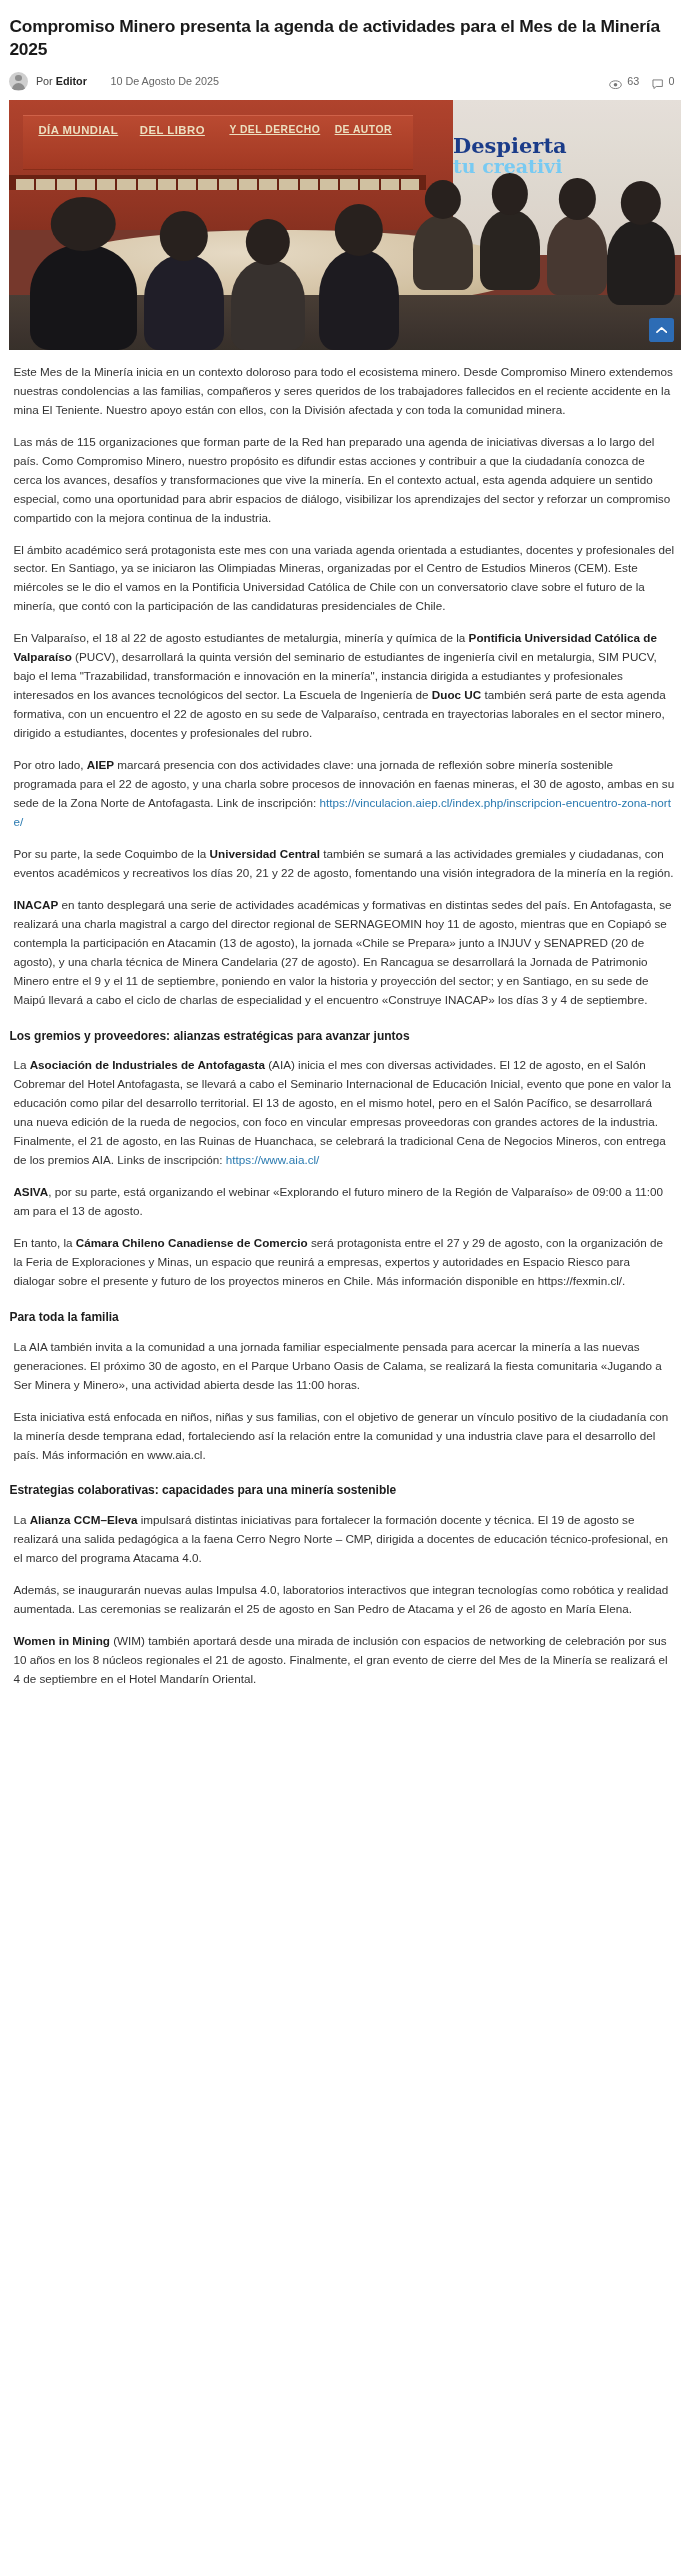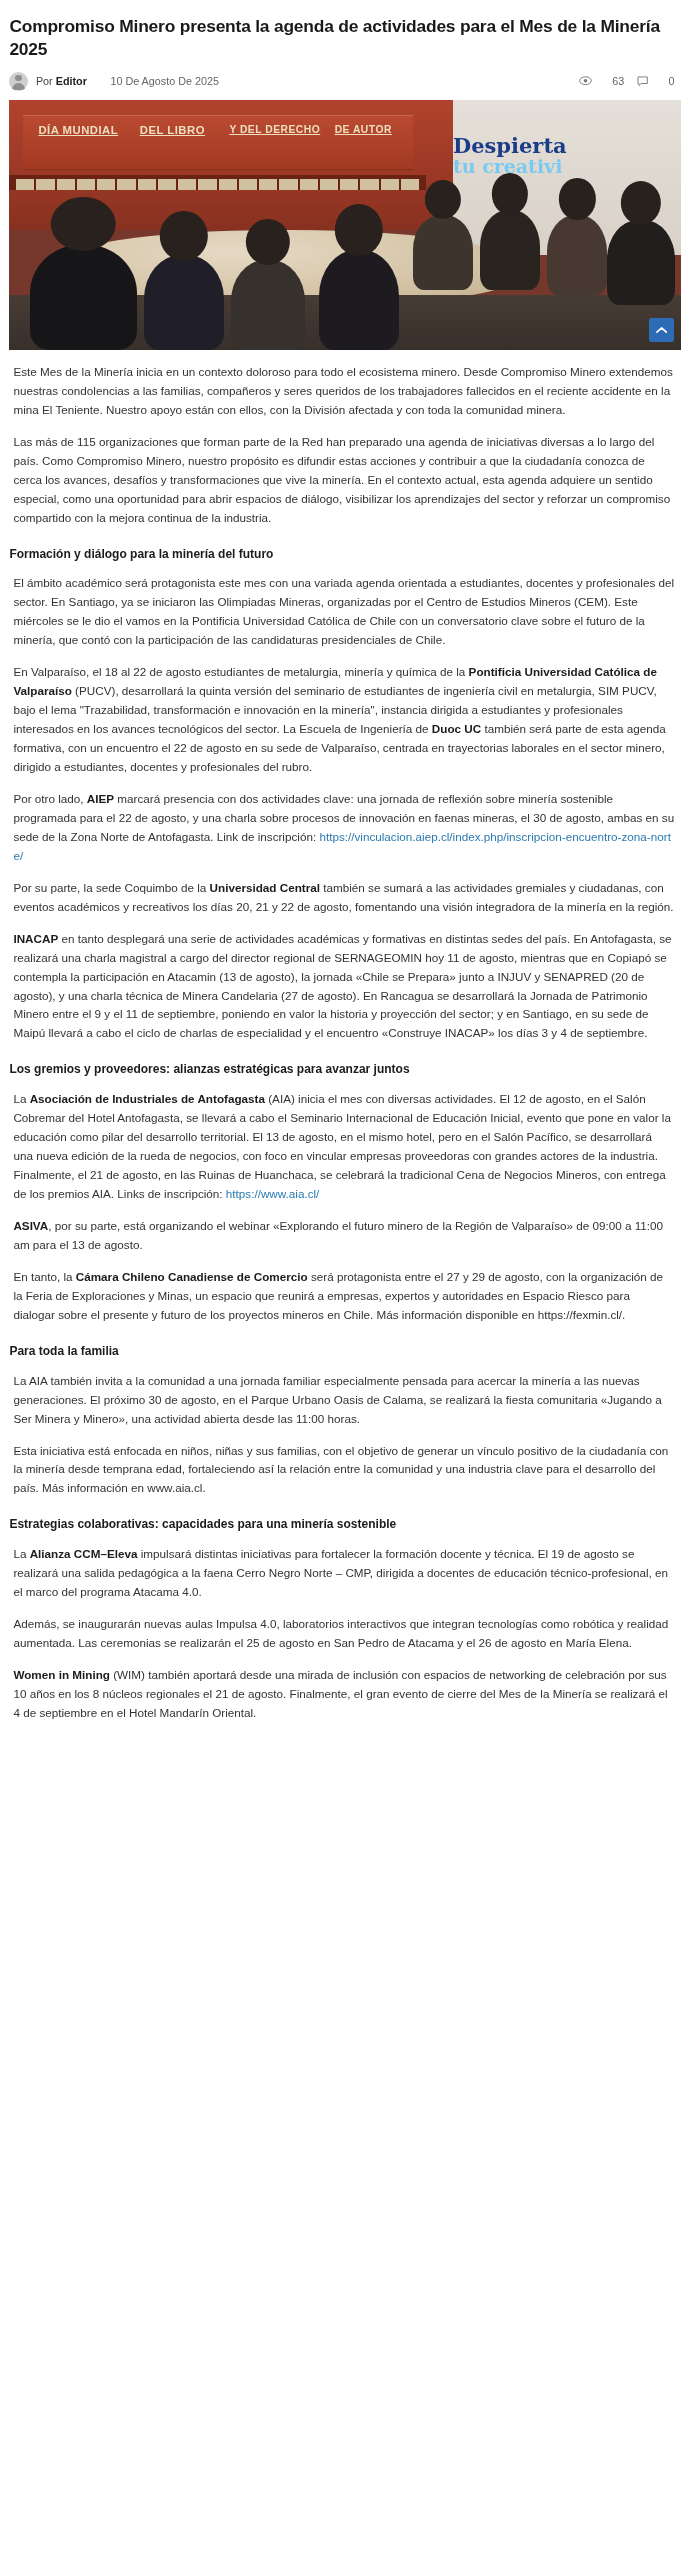--- a/index.html
+++ b/index.html
@@ -64,21 +64,21 @@
   .meta-author b { color: #222; }
   .meta-date { color: #666; margin-left: 16px; }
   .meta-right {
     margin-left: auto;
     display: flex;
     align-items: center;
     gap: 13px;
     color: #666;
     font-size: 10.8px;
   }
-  .meta-stat { display: inline-flex; align-items: center; gap: 20px; }
+  .meta-stat { display: inline-flex; align-items: flex-end; gap: 5px; }
   .eye-icon svg, .comment-icon svg { display: block; }
   .hero {
     width: 672px;
     height: 250px;
     margin: 0 0 13px 0;
     position: relative;
     overflow: hidden;
     background: #7b3b2e;
   }
   
@@ -275,21 +275,20 @@
         <svg width="11.3" height="8.5" viewBox="0 0 12 9">
             <path d="M1 6.5L6 2l5 4.5" fill="none" stroke="#ffffff" stroke-width="1.8" stroke-linecap="round" stroke-linejoin="round"></path>
           </svg>
       </span>
     </div>
   </div>
 
   <p class="body">Este Mes de la Minería inicia en un contexto doloroso para todo el ecosistema minero. Desde Compromiso Minero extendemos nuestras condolencias a las familias, compañeros y seres queridos de los trabajadores fallecidos en el reciente accidente en la mina El Teniente. Nuestro apoyo están con ellos, con la División afectada y con toda la comunidad minera.</p>
   <p class="body">Las más de 115 organizaciones que forman parte de la Red han preparado una agenda de iniciativas diversas a lo largo del país. Como Compromiso Minero, nuestro propósito es difundir estas acciones y contribuir a que la ciudadanía conozca de cerca los avances, desafíos y transformaciones que vive la minería. En el contexto actual, esta agenda adquiere un sentido especial, como una oportunidad para abrir espacios de diálogo, visibilizar los aprendizajes del sector y reforzar un compromiso compartido con la mejora continua de la industria.</p>
 
-  <h3 class="section">Formación y diálogo para la minería del futuro</h3>
 
   <p class="body">El ámbito académico será protagonista este mes con una variada agenda orientada a estudiantes, docentes y profesionales del sector. En Santiago, ya se iniciaron las Olimpiadas Mineras, organizadas por el Centro de Estudios Mineros (CEM). Este miércoles se le dio el vamos en la Pontificia Universidad Católica de Chile con un conversatorio clave sobre el futuro de la minería, que contó con la participación de las candidaturas presidenciales de Chile.</p>
 
   <p class="body">
     <span>En Valparaíso, el 18 al 22 de agosto estudiantes de metalurgia, minería y química de la </span><b>Pontificia Universidad Católica de Valparaíso</b><span> (PUCV), desarrollará la quinta versión del seminario de estudiantes de ingeniería civil en metalurgia, SIM PUCV, bajo el lema "Trazabilidad, transformación e innovación en la minería", instancia dirigida a estudiantes y profesionales interesados en los avances tecnológicos del sector. La Escuela de Ingeniería de </span><b>Duoc UC</b><span> también será parte de esta agenda formativa, con un encuentro el 22 de agosto en su sede de Valparaíso, centrada en trayectorias laborales en el sector minero, dirigido a estudiantes, docentes y profesionales del rubro.</span>
   </p>
 
   <p class="body">
     <span>Por otro lado, </span><b>AIEP</b><span> marcará presencia con dos actividades clave: una jornada de reflexión sobre minería sostenible programada para el 22 de agosto, y una charla sobre procesos de innovación en faenas mineras, el 30 de agosto, ambas en su sede de la Zona Norte de Antofagasta. Link de inscripción: </span><a href="#">https://vinculacion.aiep.cl/index.php/inscripcion-encuentro-zona-norte/</a>
   </p>

